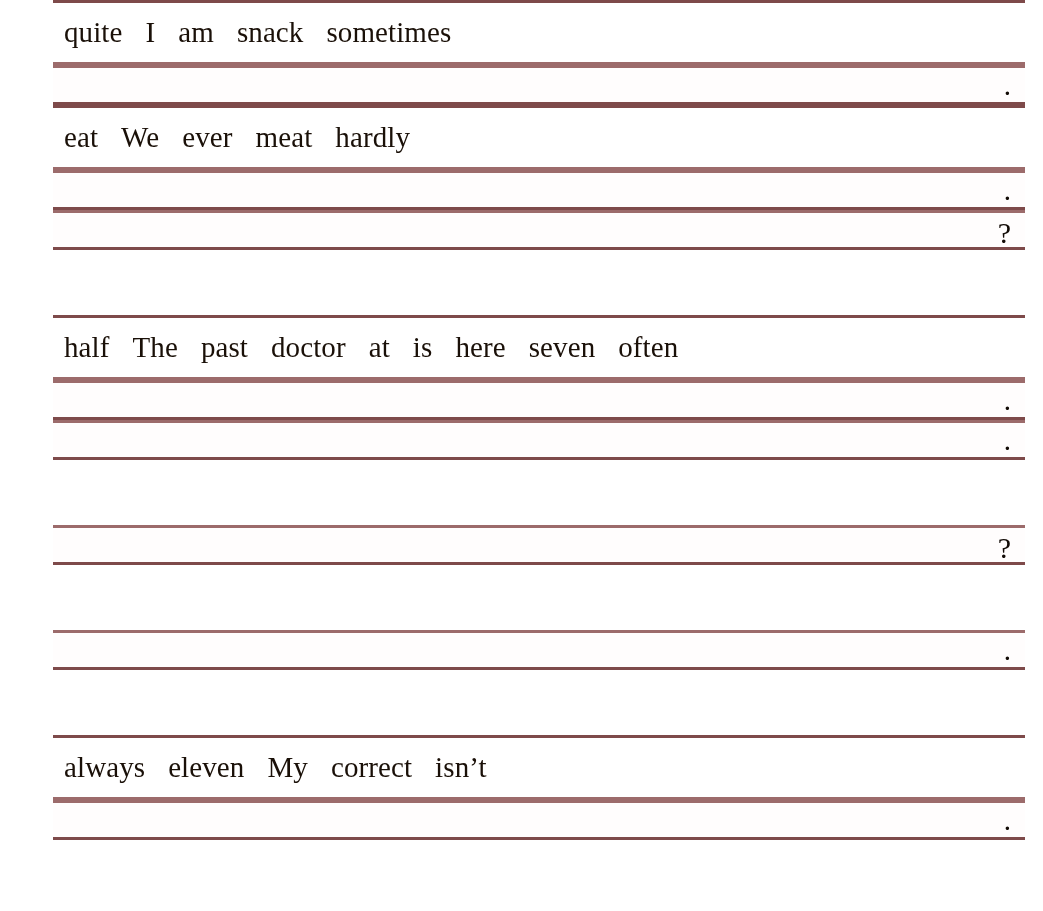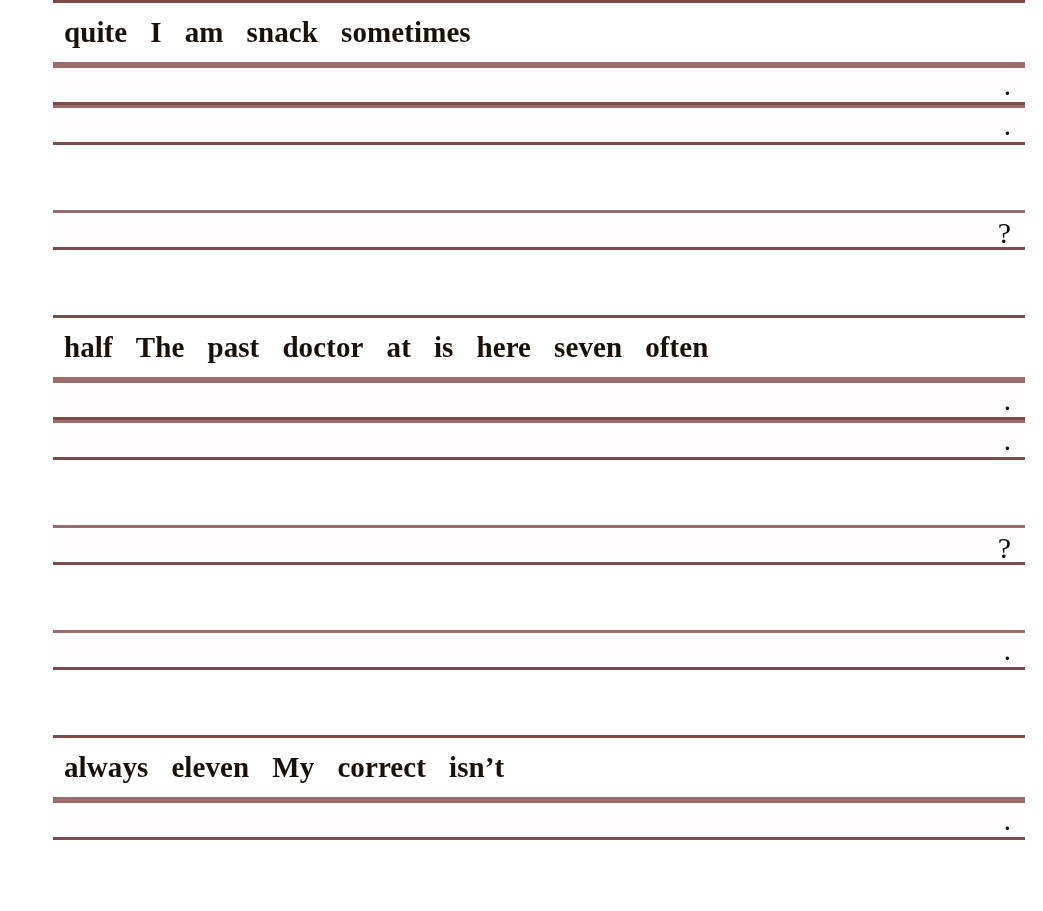--- a/index.html
+++ b/index.html
@@ -45,21 +45,20 @@
     padding-left: 11px;
     font-size: 29px;
     line-height: 1;
     color: #1a1008;
     letter-spacing: 0.1px;
   }
 
   .word {
     display: inline-block;
     margin-right: 23px;
-    font-weight: bold;
   }
   .word:last-child { margin-right: 0; }
 
   
   .answer-row {
     position: relative;
     height: 40px;
     box-sizing: border-box;
     border-top: 3px solid #9c6b6b;
     border-bottom: 3px solid #7e4a4a;
@@ -99,20 +98,23 @@
       <div class="exercise-block">
         <div class="words-row">
           <div class="words-line"><span class="word">quite</span><span class="word">I</span><span class="word">am</span><span class="word">snack</span><span class="word">sometimes</span></div>
         </div>
         <div class="answer-row">
           <div class="answer-blank"></div>
           <div class="end-punct">.</div>
         </div>
       </div>
       <div class="exercise-block">
+        <div class="words-row">
+          <div class="words-line"><span class="word">eat</span><span class="word">We</span><span class="word">ever</span><span class="word">meat</span><span class="word">hardly</span></div>
+        </div>
         <div class="answer-row">
           <div class="answer-blank"></div>
           <div class="end-punct">.</div>
         </div>
       </div>
       <div class="exercise-block">
         <div class="answer-row">
           <div class="answer-blank"></div>
           <div class="end-punct qmark">?</div>
         </div>

